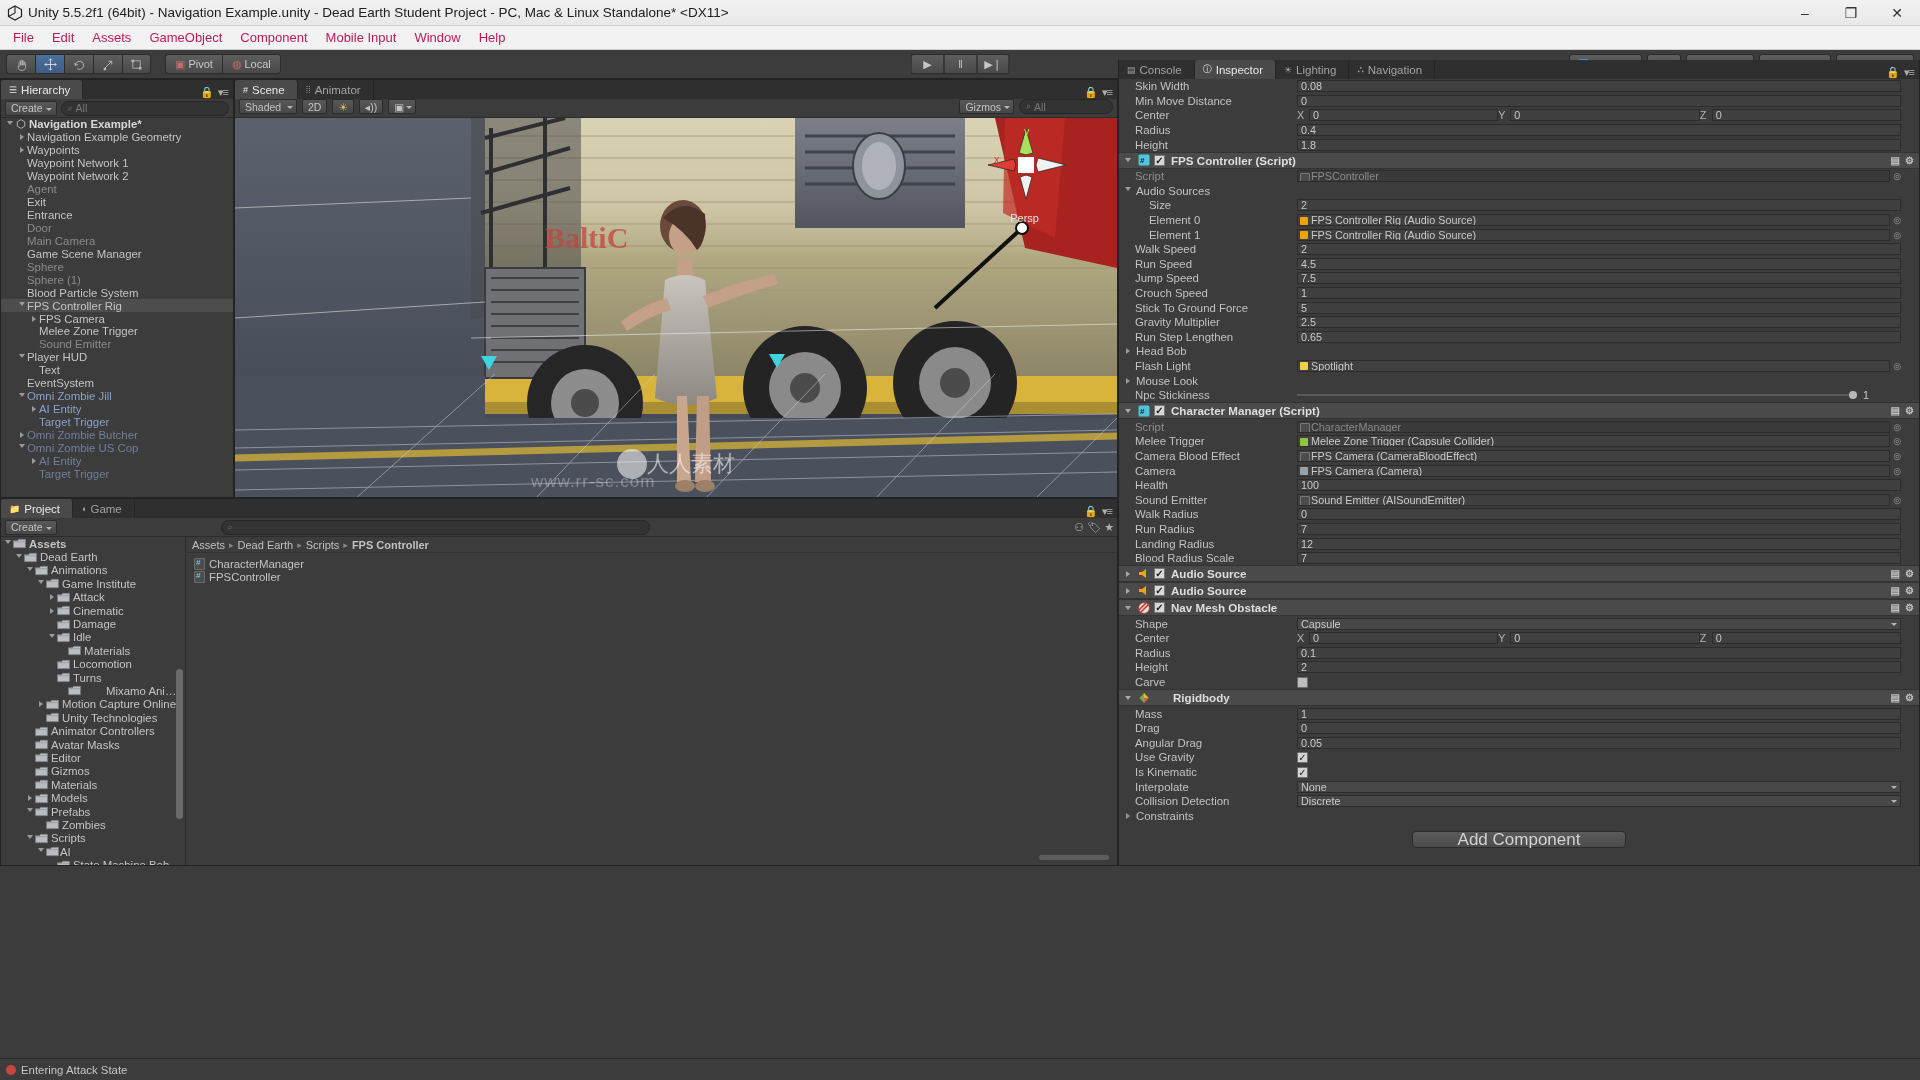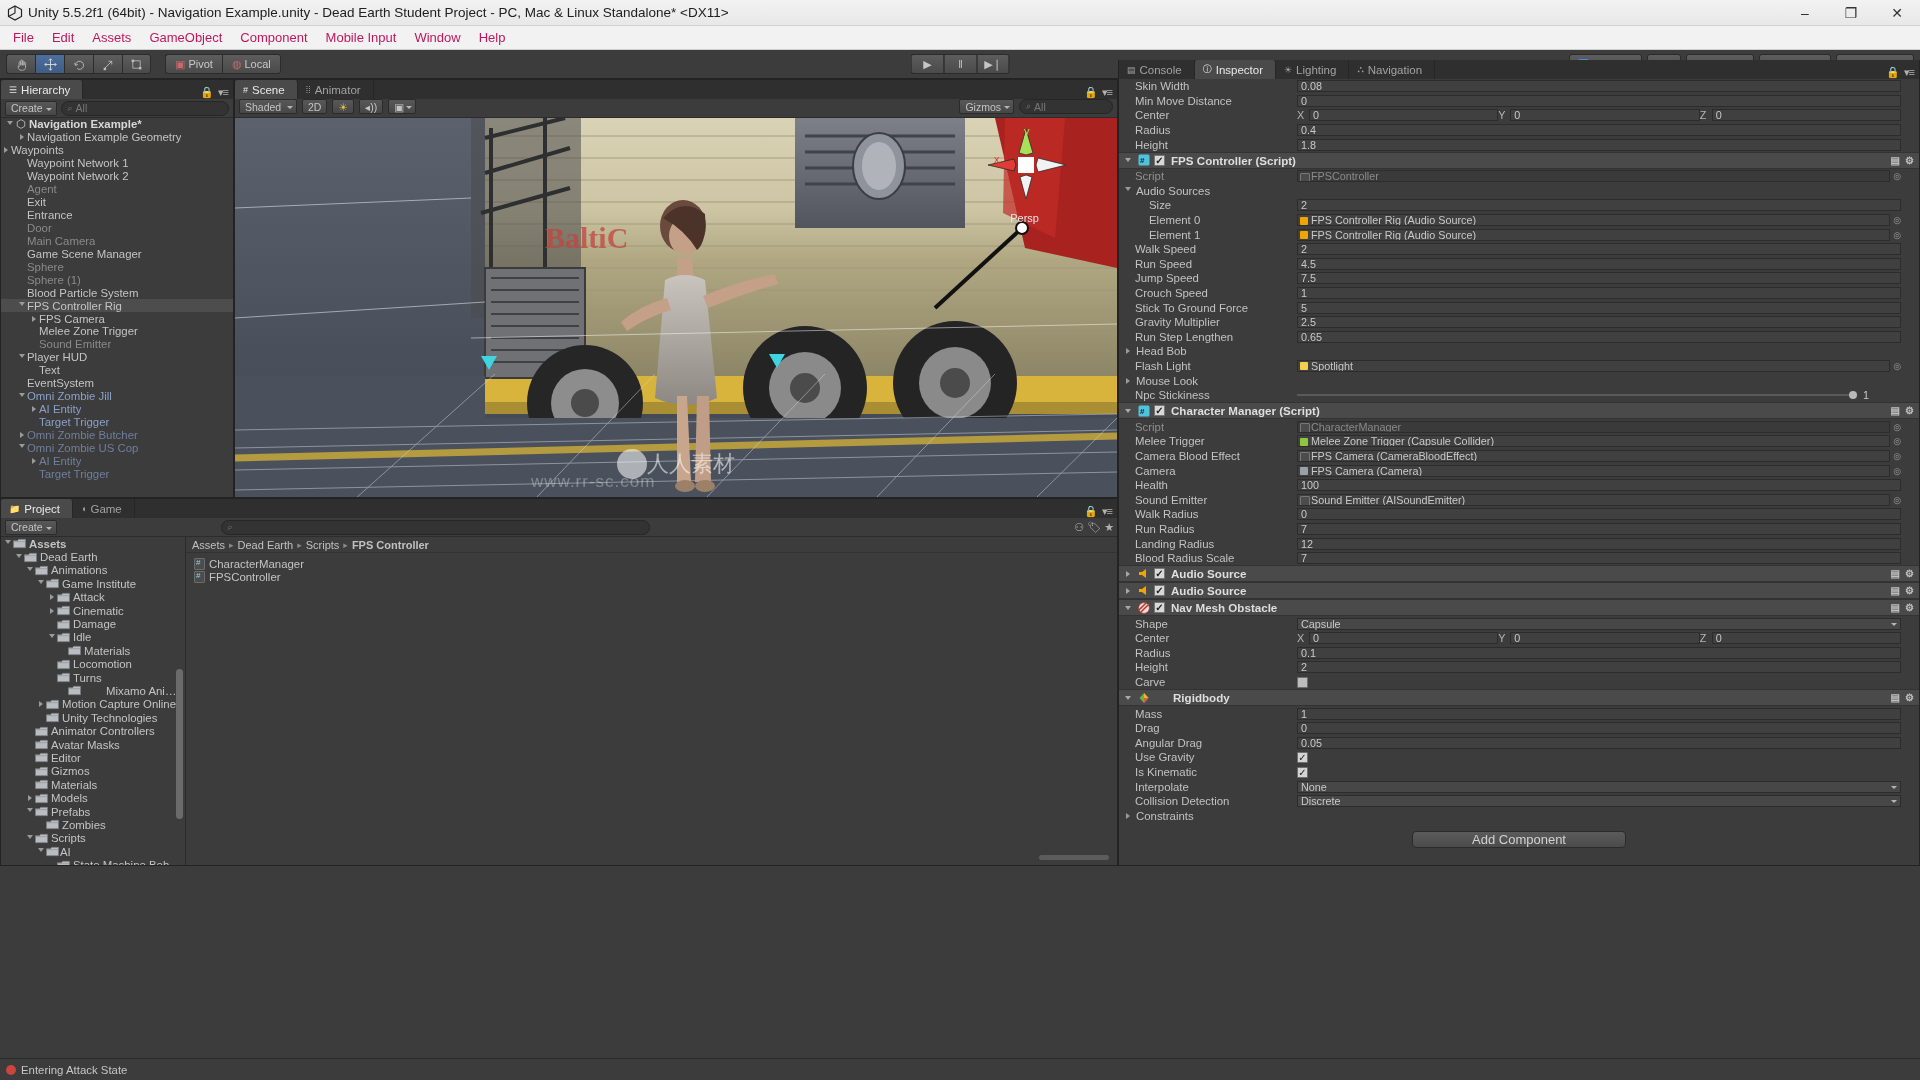--- a/index.html
+++ b/index.html
@@ -189,21 +189,21 @@
   .cbox.empty { background:#bdbdbd; }
   .selectbox {
     height:12px; flex:1; background:#474747; border:1px solid #2c2c2c; color:#c8c8c8;
     font-size:10.8px; padding:0 12px 0 3px; display:flex; align-items:center; position:relative;
   }
   .selectbox::after { content:""; position:absolute; right:3px; top:4px;
     border-left:3px solid transparent; border-right:3px solid transparent; border-top:3.5px solid #b5b5b5; }
   .addcomp {
     margin:8px auto; width:214px; height:17px; background:linear-gradient(#5b5b5b,#4b4b4b);
     border:1px solid #2b2b2b; border-radius:4px; display:flex; align-items:center; justify-content:center;
-    font-size:13px; color:#d2d2d2;
+    font-size:17px; color:#d2d2d2;
   }
 
   
   .statusbar {
     position:absolute; left:0; bottom:0; width:1920px; height:22px;
     background:#3c3c3c; border-top:1px solid #2a2a2a; display:flex; align-items:center; padding:0 6px; gap:5px;
     font-size:11.4px; color:#c6c6c6;
   }
   .errdot { width:10px; height:10px; border-radius:50%; background:#c9453d; }
   .persp-label { position:absolute; right:30px; top:84px; color:#e6e6e6; font-size:11px; }
@@ -337,21 +337,21 @@
             </svg>
           </span>
           <span class="rname">Navigation Example*</span>
         </div>
         <div class="row" style="padding-left: 16px;">
           <span class="arrow">
             <i></i>
           </span>
           <span class="rname">Navigation Example Geometry</span>
         </div>
-        <div class="row" style="">
+        <div class="row" style="padding-left: 16px;">
           <span class="arrow">
             <i></i>
           </span>
           <span class="rname">Waypoints</span>
         </div>
         <div class="row" style="padding-left: 16px;">
           <span class="arrow"></span>
           <span class="rname">Waypoint Network 1</span>
         </div>
         <div class="row" style="padding-left: 16px;">

